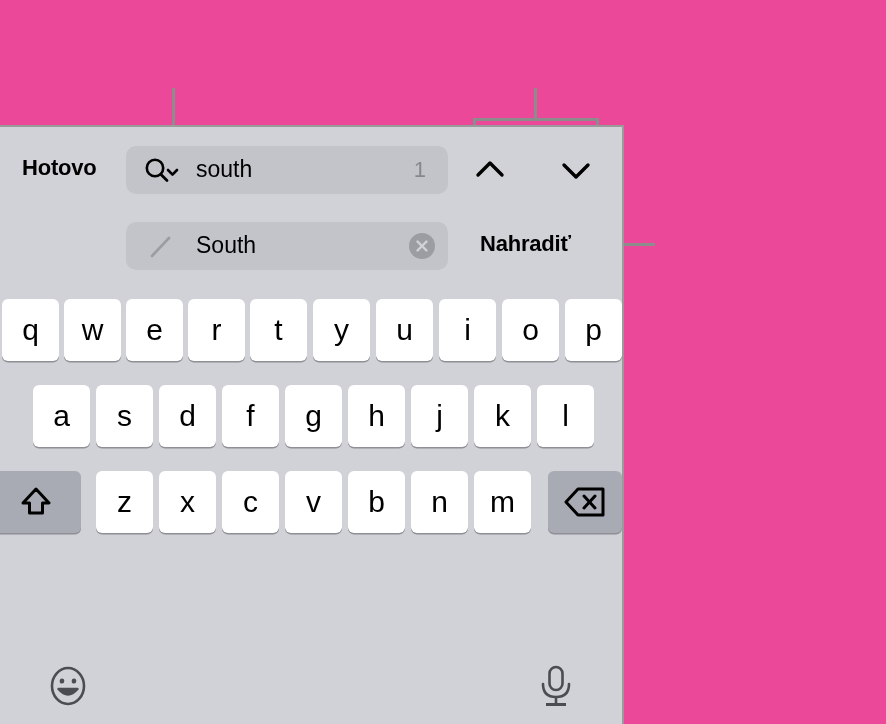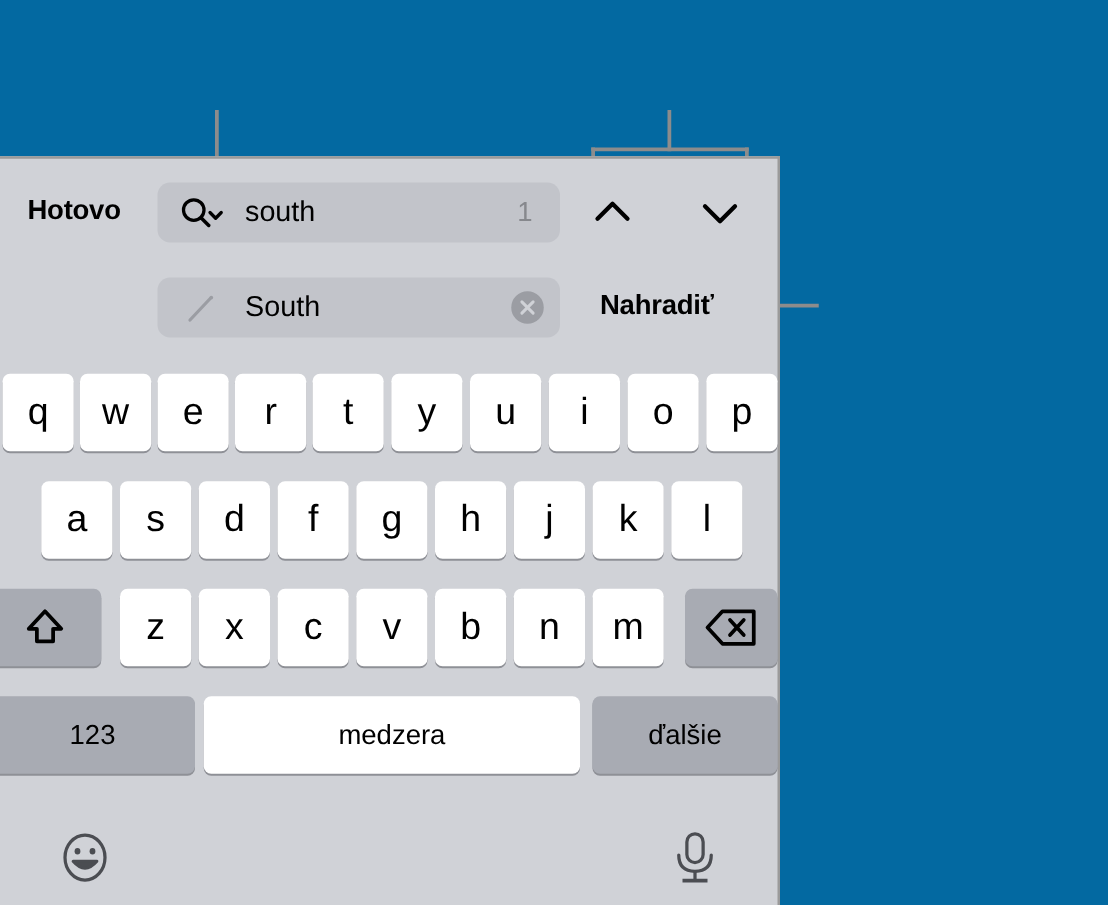--- a/index.html
+++ b/index.html
@@ -4,21 +4,21 @@
 <style>
   html, body {
     margin: 0;
     padding: 0;
     background: #000000;
   }
   #screen {
     position: relative;
     width: 886px;
     height: 724px;
-    background: #0369a1;
+    background: #ec4899;
     overflow: hidden;
     font-family: "Liberation Sans", sans-serif;
     -webkit-font-smoothing: antialiased;
   }
 
   
   .callout {
     position: absolute;
     background: #8c8c8c;
   }
@@ -351,25 +351,20 @@
         <div class="key" style="left:474px;width:57px;">m</div>
         <div class="key dark" style="left:548px;width:74px;">
           <svg width="46" height="34" viewBox="0 0 46 34">
             <path d="M16 4 L41 4 L41 30 L16 30 L4 17 Z" fill="none" stroke="#000" stroke-width="3" stroke-linejoin="round"></path>
             <line x1="22" y1="11" x2="33" y2="23" stroke="#000" stroke-width="3" stroke-linecap="round"></line>
             <line x1="33" y1="11" x2="22" y2="23" stroke="#000" stroke-width="3" stroke-linecap="round"></line>
           </svg>
         </div>
       </div>
 
-      <div class="kb-row" id="kb-row-4">
-        <div class="key dark fn-label" style="left:-8px;width:164px;">123</div>
-        <div class="key fn-label" style="left:163px;width:301px;">medzera</div>
-        <div class="key dark fn-label" style="left:474px;width:148px;">ďalšie</div>
-      </div>
 
       <div id="accessory-row">
         <div id="emoji-button">
           <svg width="44" height="44" viewBox="0 0 44 44">
             <ellipse cx="22" cy="22" rx="16" ry="18" fill="none" stroke="#4b4d52" stroke-width="2.6"></ellipse>
             <ellipse cx="16" cy="17" rx="2.3" ry="2.6" fill="#4b4d52"></ellipse>
             <ellipse cx="28" cy="17" rx="2.3" ry="2.6" fill="#4b4d52"></ellipse>
             <path d="M12.5 25 Q22 36 31.5 25 Z" fill="#4b4d52" stroke="#4b4d52" stroke-width="2.4" stroke-linejoin="round"></path>
           </svg>
         </div>

